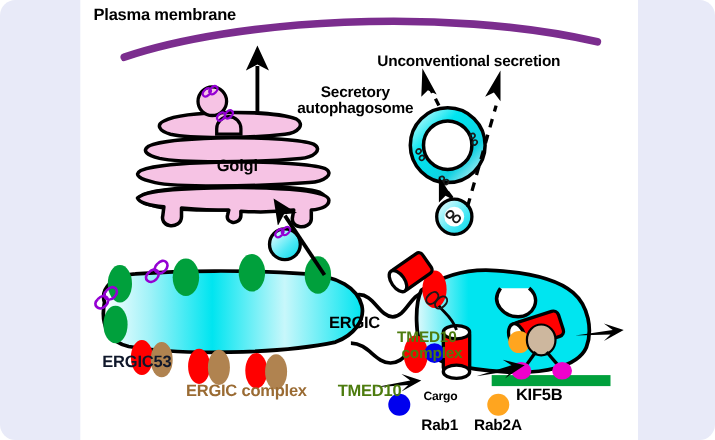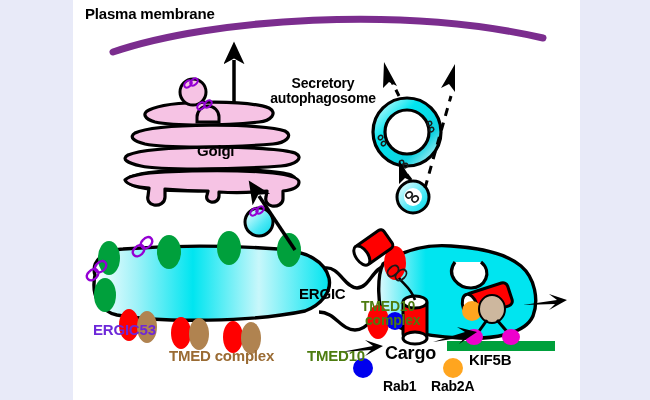--- a/index.html
+++ b/index.html
@@ -2,38 +2,39 @@
 <html><head>
 <meta charset="utf-8">
 <style>
   html,body{margin:0;padding:0;background:#ffffff;}
   #root{
     position:relative;
     width:650px;height:400px;
     background:#e8eaf8;
     overflow:hidden;
     font-family:"Liberation Sans","DejaVu Sans",sans-serif;
+    border-radius:14px;
   }
   #canvas{
     position:absolute;
     left:73px;top:0;
     width:507px;height:400px;
     background:#ffffff;
     overflow:hidden;
   }
   #fig{position:absolute;left:0;top:0;width:507px;height:400px;}
   .lbl{
     position:absolute;
     font-weight:bold;
     color:#000;
     white-space:nowrap;
     line-height:1.05;
     letter-spacing:-0.2px;
   }
-  .lbl.green{color:#6d28d9;}
+  .lbl.green{color:#0f172a;}
   .lbl.red{color:#4d7c0f;}
   .lbl.brown{color:#9a6b33;}
   .lbl.ctr{text-align:center;}
 </style>
 </head>
 <body>
 
 <div id="root">
   <div id="canvas">
 
@@ -226,38 +227,39 @@
         <path d="M450,305 L484,300 L476,294 L494,300 L476,310 L482,304 Z" fill="#000"></path>
       </g>
 
       <circle cx="290" cy="368" r="10" fill="#0000ee"></circle>
       <circle cx="380" cy="368" r="10" fill="#ffa51f"></circle>
     </svg>
 
     <div class="lbl" style="left:12px;top:6px;font-size:15px;">Plasma membrane</div>
 
 
+    <div class="lbl" style="left:270px;top:48px;font-size:14px;">Unconventional secretion</div>
 
     <div class="lbl ctr" style="left:174px;top:91px;font-size:14px;width:152px;">autophagosome</div>
     <div class="lbl ctr" style="left:180px;top:76px;font-size:14px;width:140px;">Secretory</div>
 
     <div class="lbl" style="left:124px;top:143px;font-size:15px;">Golgi</div>
 
     <div class="lbl" style="left:226px;top:286px;font-size:15px;">ERGIC</div>
 
     <div class="lbl green" style="left:20px;top:322px;font-size:15px;">ERGIC53</div>
 
-    <div class="lbl brown" style="left:96px;top:348px;font-size:15px;">TMED complex</div>
+    <div class="lbl brown" style="left:96px;top:348px;font-size:15px;">ERGIC complex</div>
 
     <div class="lbl red" style="left:234px;top:348px;font-size:15px;">TMED10</div>
 
     <div class="lbl red" style="left:288px;top:299px;font-size:14px;">TMED10</div>
     <div class="lbl red" style="left:292px;top:313px;font-size:14px;">complex</div>
 
-    <div class="lbl" style="left:312px;top:344px;font-size:18px;">Cargo</div>
+    <div class="lbl" style="left:312px;top:356px;font-size:11px;">Cargo</div>
 
     <div class="lbl" style="left:272px;top:379px;font-size:14px;margin-left:38px;">Rab1</div>
 
     <div class="lbl" style="left:358px;top:379px;font-size:14px;">Rab2A</div>
 
     <div class="lbl" style="left:396px;top:352px;font-size:15px;">KIF5B</div>
 
   </div>
 </div>
 

